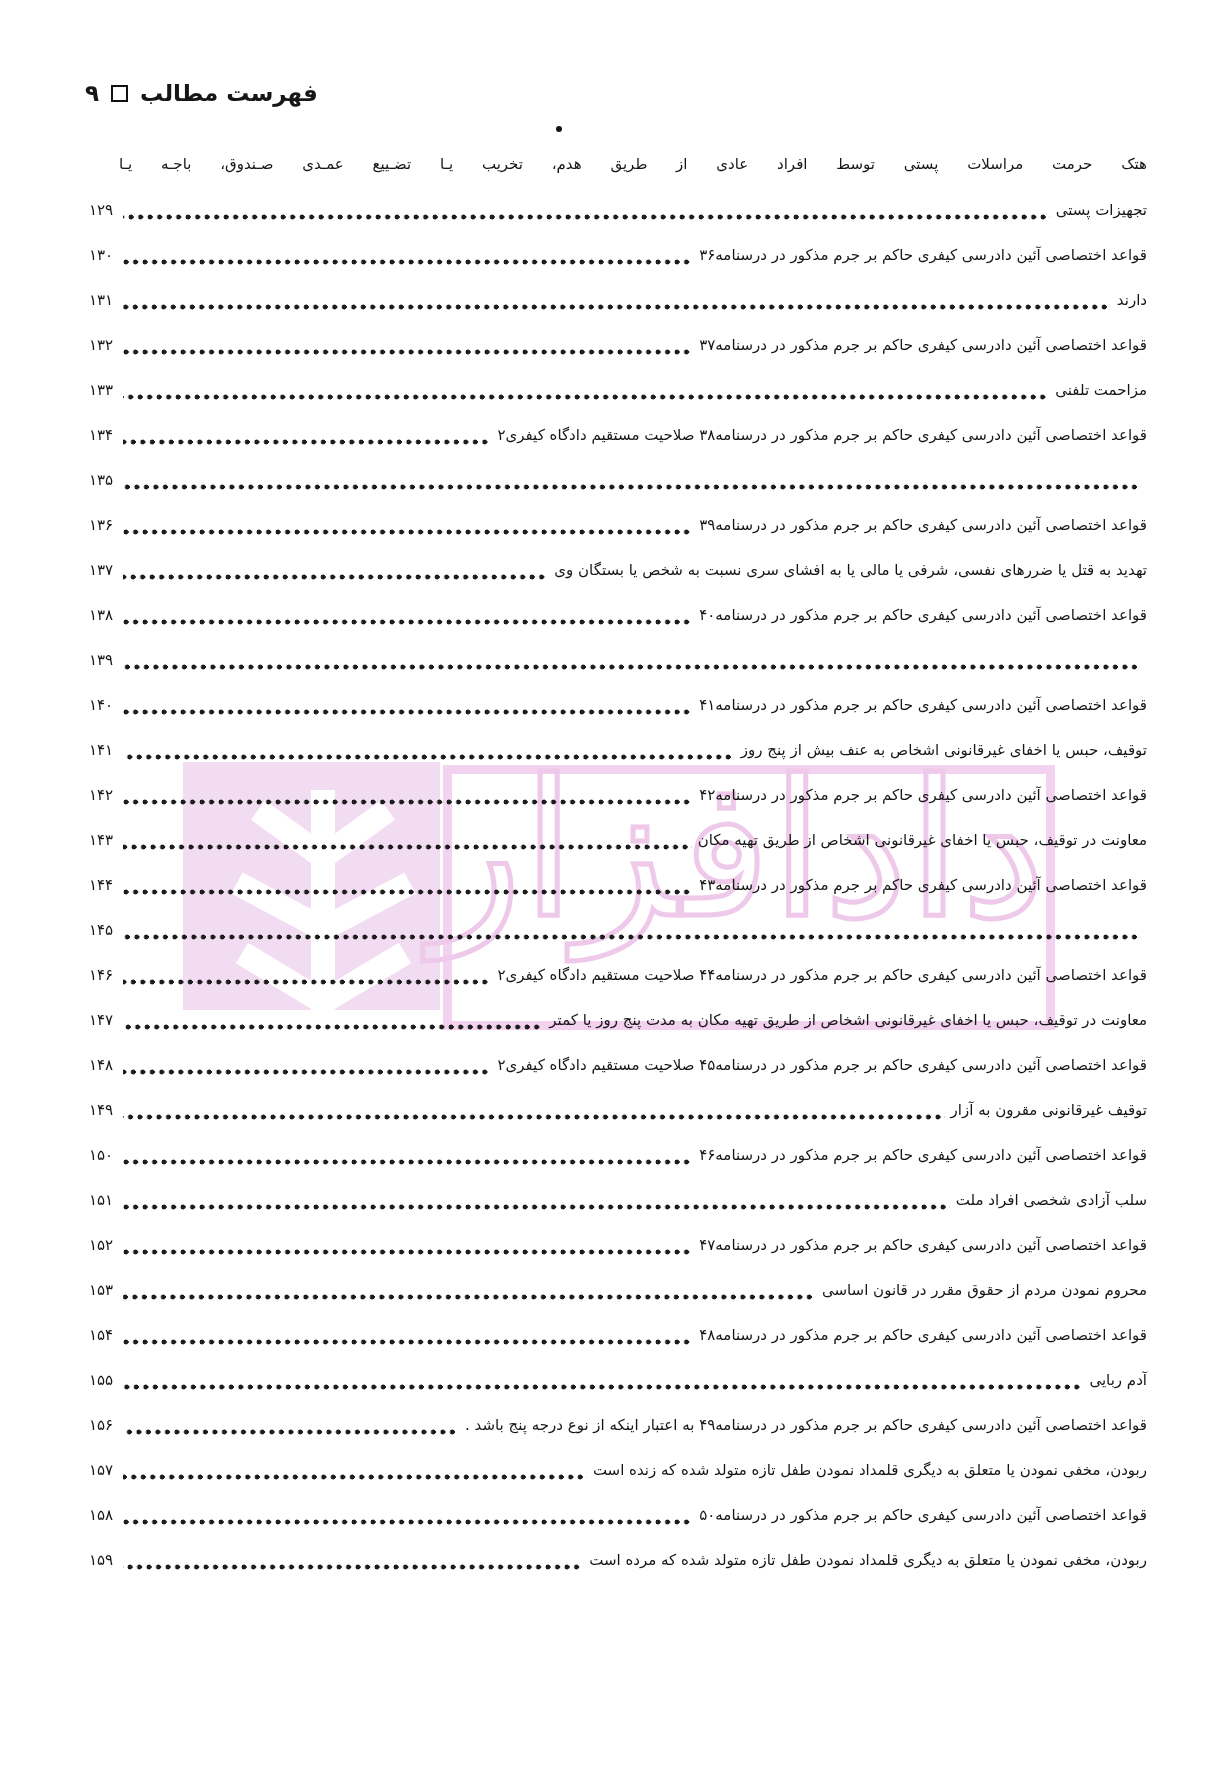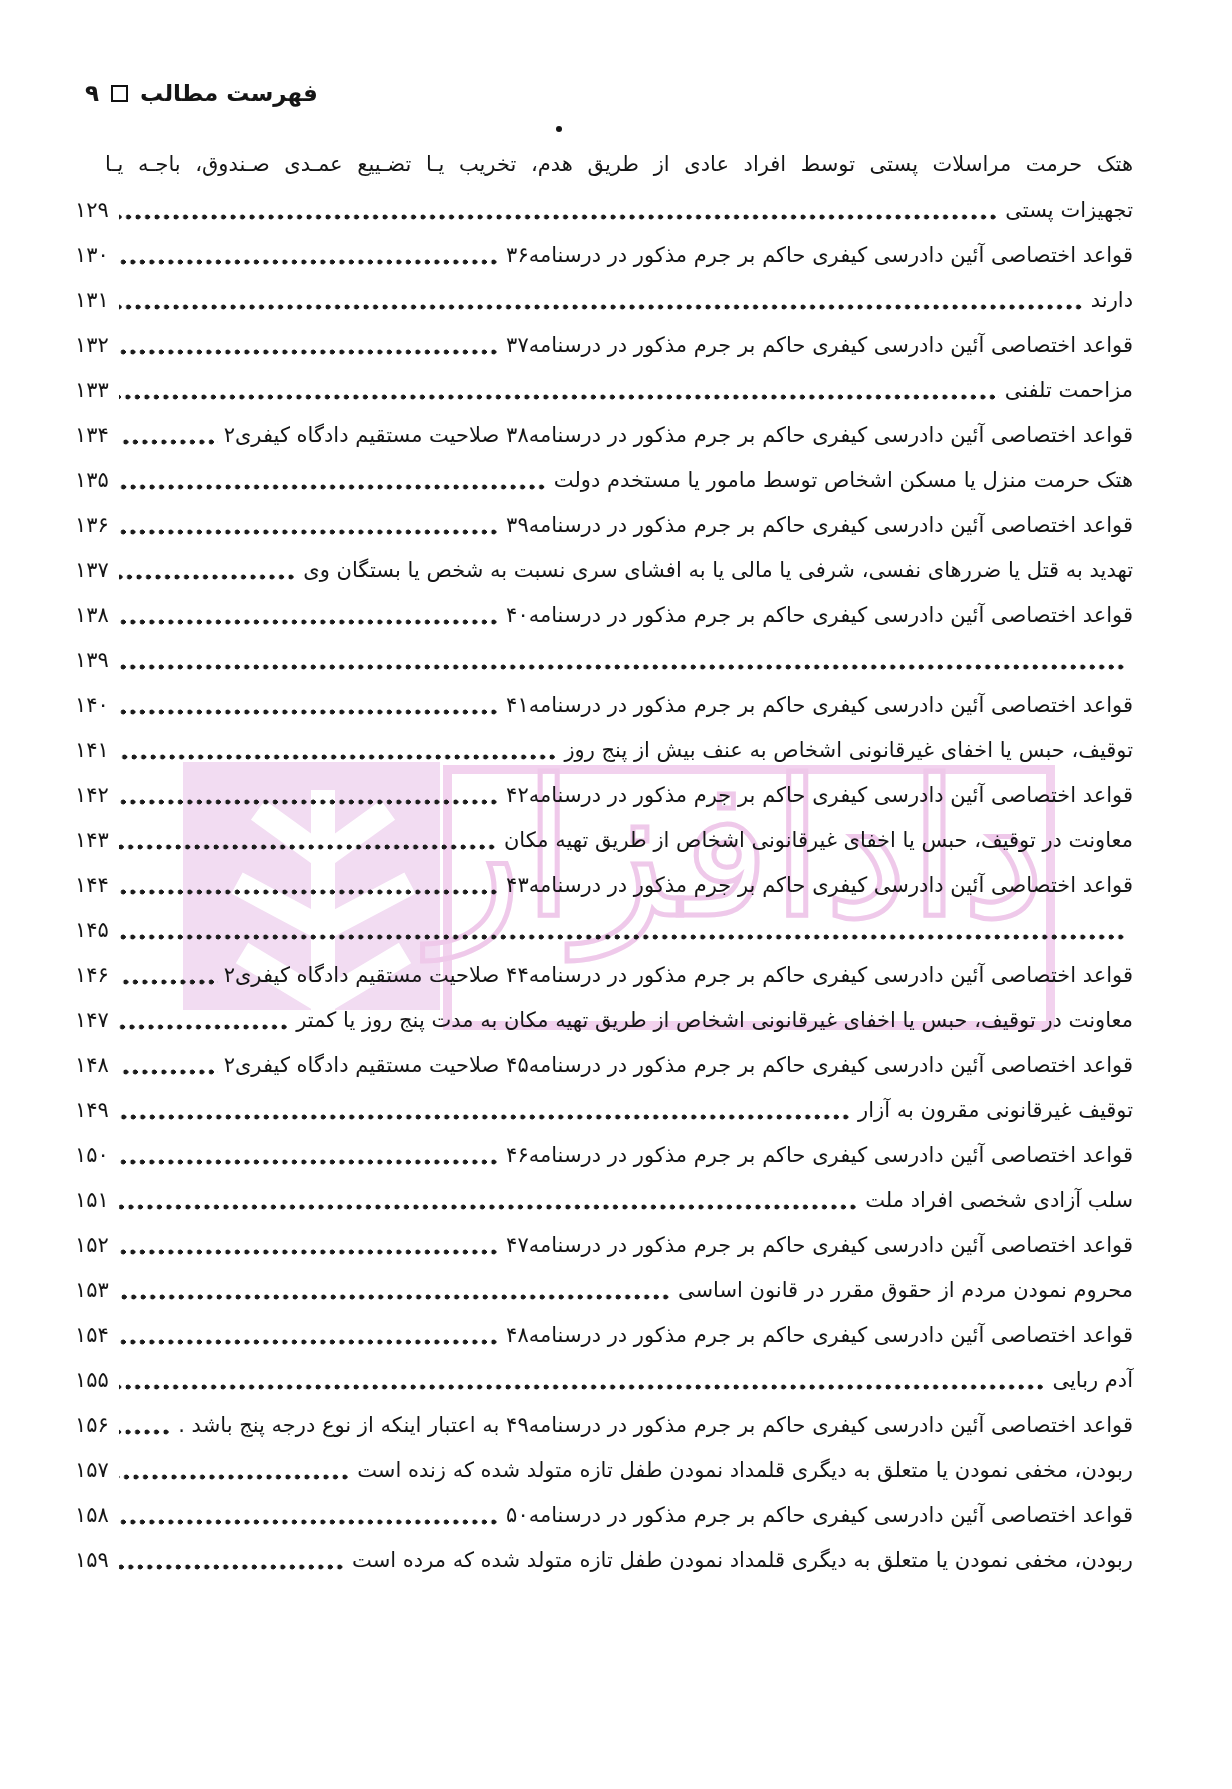--- a/index.html
+++ b/index.html
@@ -49,22 +49,22 @@
   .h-num{font-size:23px;}
 
   
   .stray{
     position:absolute;left:556px;top:126px;width:6px;height:6px;
     border-radius:50%;background:#141414;z-index:2;
   }
 
   
   .toc{
-    position:absolute;left:75px;top:142px;width:1058px;z-index:1;
-    direction:rtl;font-size:21px;
+    position:absolute;left:89px;top:142px;width:1058px;z-index:1;
+    direction:rtl;font-size:15px;
   }
   .row{
     display:flex;align-items:center;height:45px;direction:rtl;
   }
   .row .txt{white-space:nowrap;}
   .row .num{white-space:nowrap;padding-right:4px;}
   .leader{
     flex:1 1 auto;min-width:0;height:6px;margin:0 6px;
     position:relative;top:7px;
     background-image:radial-gradient(circle at 3px 3px,#1c1c1c 2.3px,transparent 2.7px);
@@ -138,21 +138,20 @@
     <span class="num">۱۳۳</span>
   </div>
 
   <div class="row">
     <span class="txt">قواعد اختصاصی آئین دادرسی کیفری حاکم بر جرم مذکور در درسنامه۳۸ صلاحیت مستقیم دادگاه کیفری۲</span>
     <span class="leader"></span>
     <span class="num">۱۳۴</span>
   </div>
 
   <div class="row">
-    <span class="txt">هتک حرمت منزل یا مسکن اشخاص توسط مامور یا مستخدم دولت</span>
     <span class="leader"></span>
     <span class="num">۱۳۵</span>
   </div>
 
   <div class="row">
     <span class="txt">قواعد اختصاصی آئین دادرسی کیفری حاکم بر جرم مذکور در درسنامه۳۹</span>
     <span class="leader"></span>
     <span class="num">۱۳۶</span>
   </div>
 

